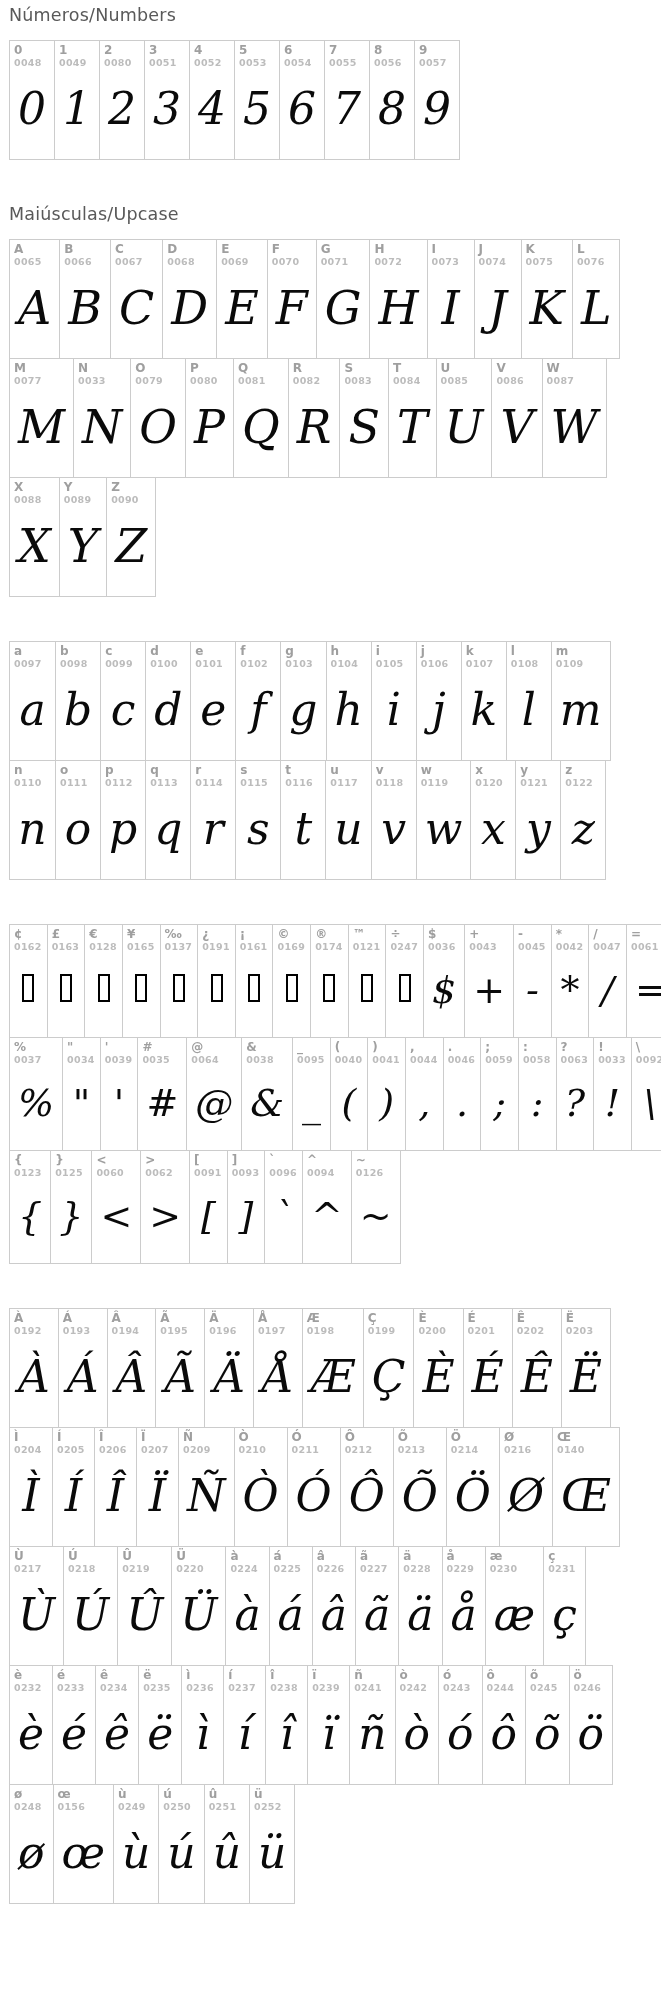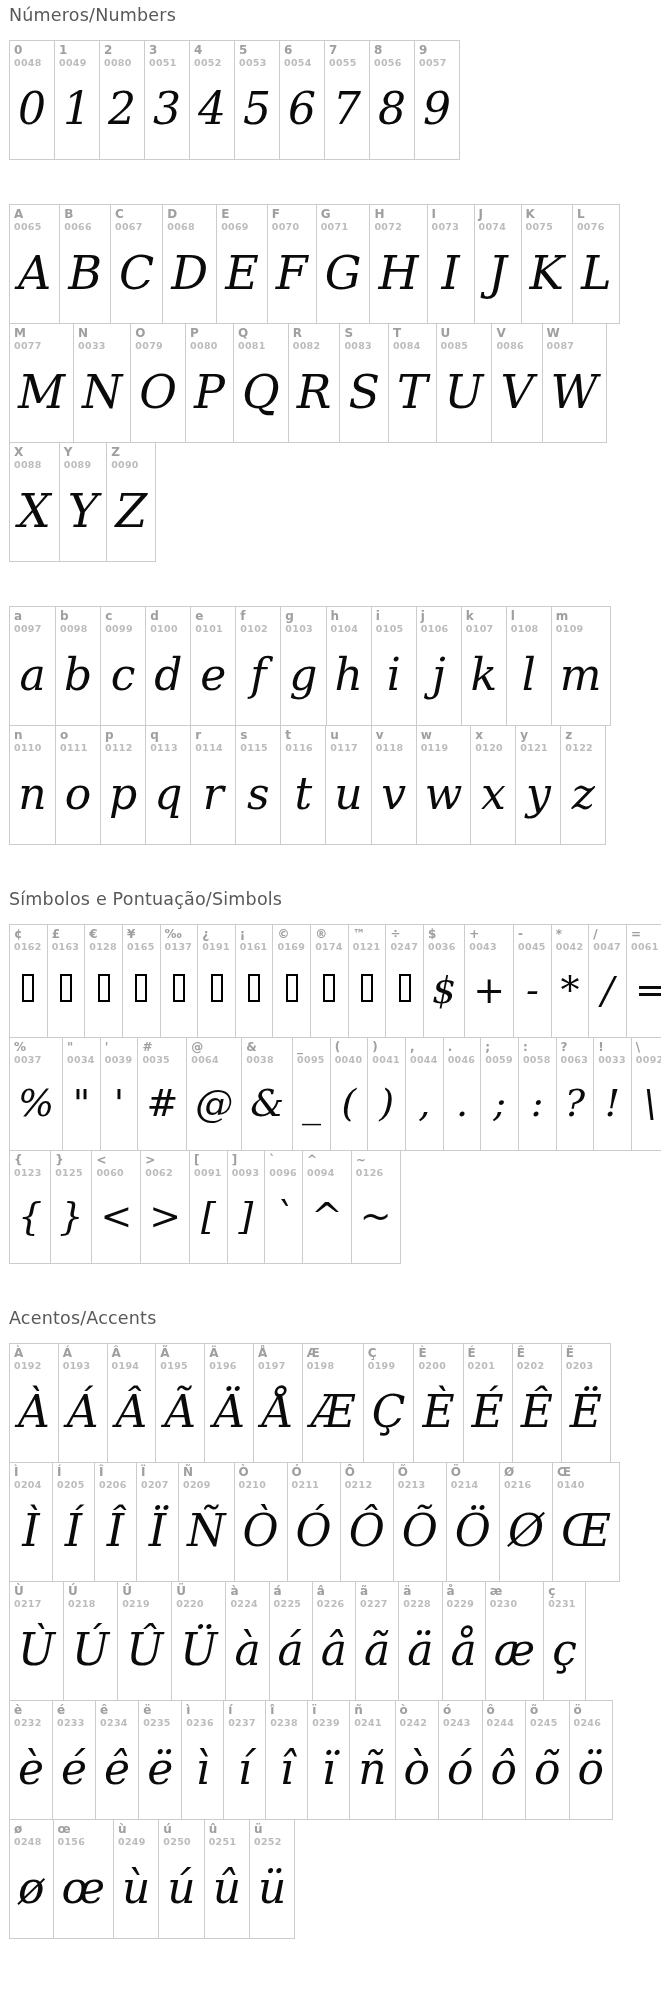--- a/index.html
+++ b/index.html
@@ -131,20 +131,21 @@
           <div class="cell">
             <div class="cell-head">
               <span class="cell-char">9</span>
               <span class="cell-code">0057</span>
             </div>
             <div class="cell-glyph">9</div>
           </div>
         </div>
       </section>
       <section class="glyph-section sec-uppercase">
+        <h2 class="section-title">Maiúsculas/Upcase</h2>
         <div class="char-row">
           <div class="cell">
             <div class="cell-head">
               <span class="cell-char">A</span>
               <span class="cell-code">0065</span>
             </div>
             <div class="cell-glyph">A</div>
           </div>
           <div class="cell">
             <div class="cell-head">
@@ -509,21 +510,20 @@
           <div class="cell">
             <div class="cell-head">
               <span class="cell-char">z</span>
               <span class="cell-code">0122</span>
             </div>
             <div class="cell-glyph">z</div>
           </div>
         </div>
       </section>
       <section class="glyph-section sec-symbols">
-        <h2 class="section-title">Símbolos e Pontuação/Simbols</h2>
         <div class="char-row">
           <div class="cell">
             <div class="cell-head">
               <span class="cell-char">¢</span>
               <span class="cell-code">0162</span>
             </div>
             <div class="cell-glyph"><span class="tofu"></span></div>
           </div>
           <div class="cell">
             <div class="cell-head">
@@ -812,21 +812,20 @@
           <div class="cell">
             <div class="cell-head">
               <span class="cell-char">~</span>
               <span class="cell-code">0126</span>
             </div>
             <div class="cell-glyph">~</div>
           </div>
         </div>
       </section>
       <section class="glyph-section sec-accents">
-        <h2 class="section-title">Acentos/Accents</h2>
         <div class="char-row">
           <div class="cell">
             <div class="cell-head">
               <span class="cell-char">À</span>
               <span class="cell-code">0192</span>
             </div>
             <div class="cell-glyph">À</div>
           </div>
           <div class="cell">
             <div class="cell-head">

